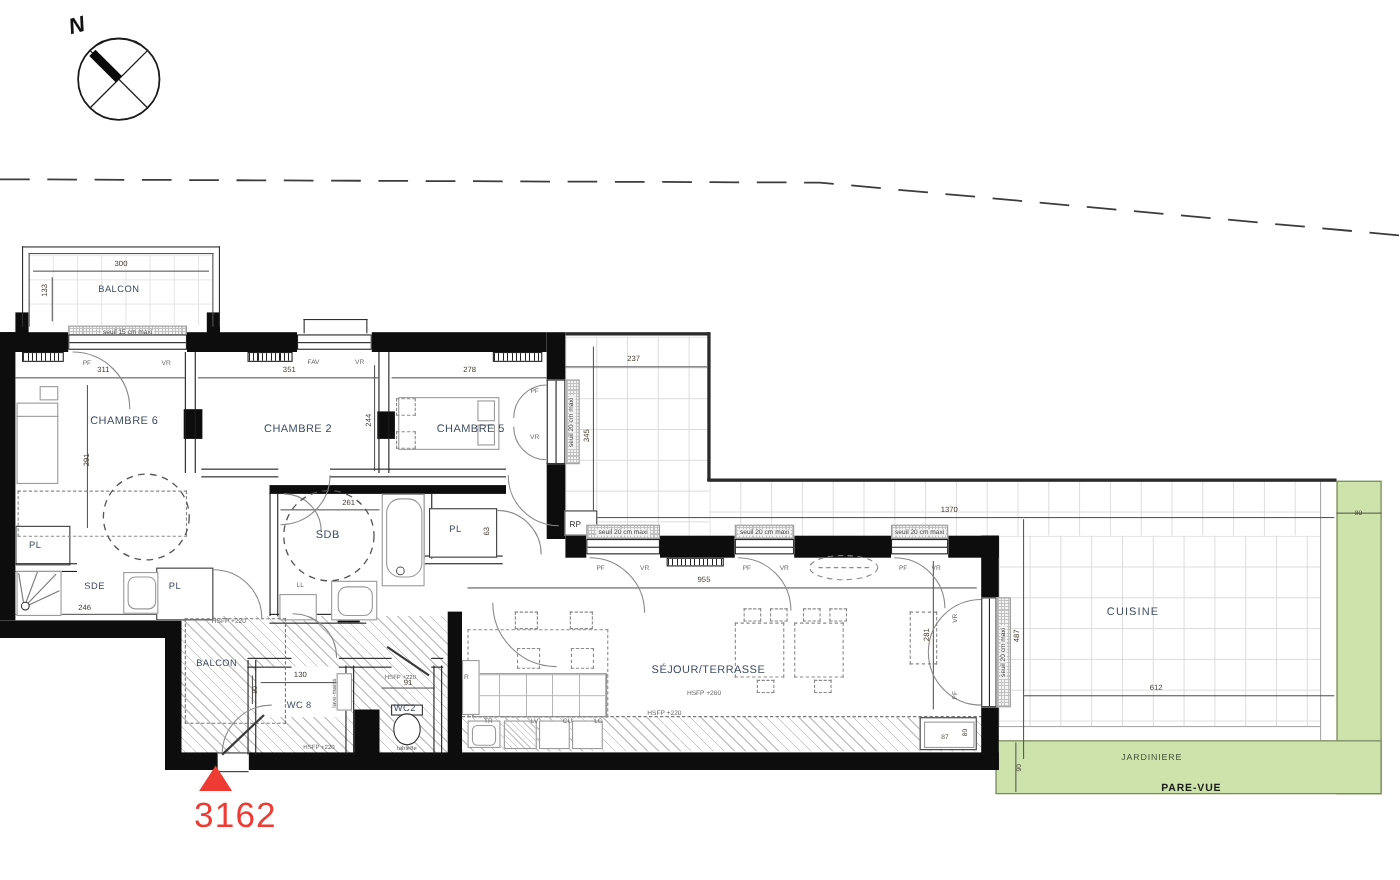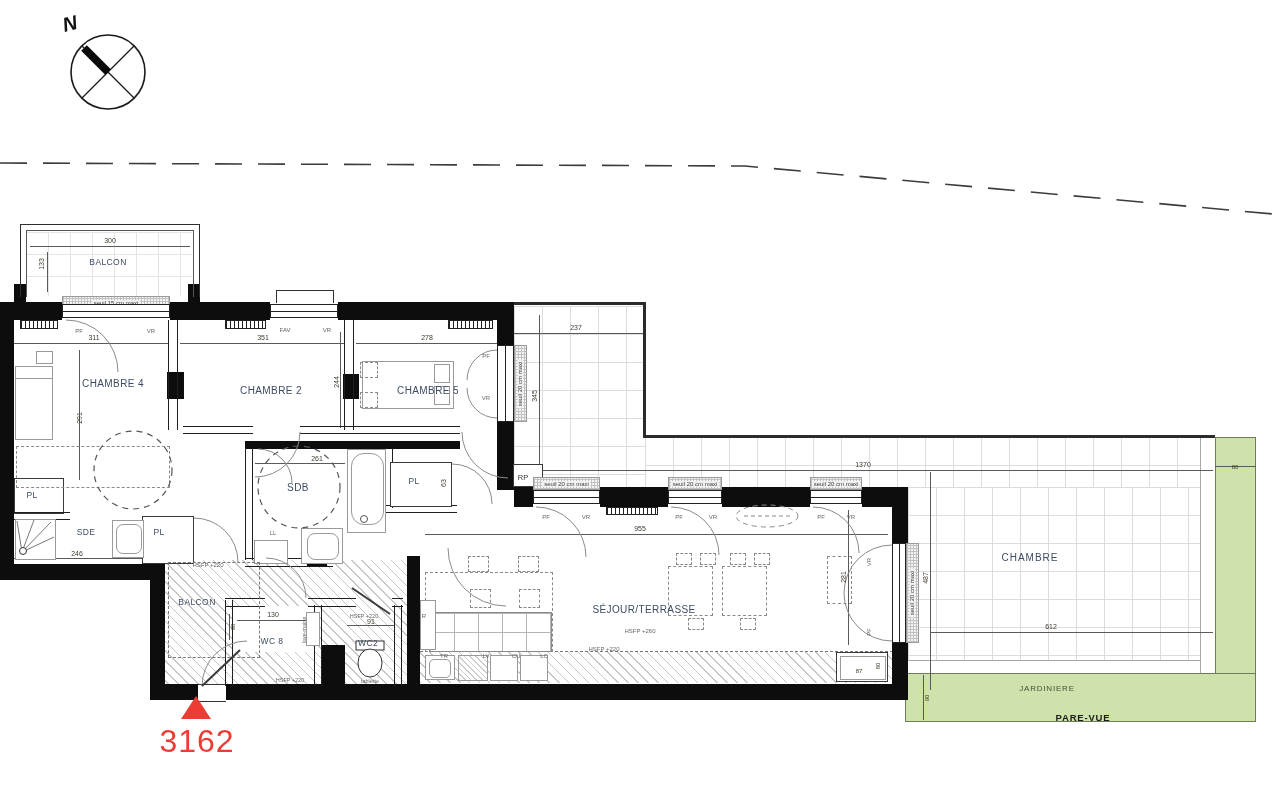--- a/index.html
+++ b/index.html
@@ -284,21 +284,21 @@
   <div class="lbl dim v" style="left:41px;top:264px;">133</div>
 
   <div class="lbl tiny" style="left:79px;top:331px;">PF</div>
   <div class="lbl tiny" style="left:151px;top:331px;">VR</div>
   <div class="lbl dim" style="left:94px;top:337px;">311</div>
   <div class="lbl tiny" style="left:285px;top:330px;">FAV</div>
   <div class="lbl tiny" style="left:327px;top:330px;">VR</div>
   <div class="lbl dim" style="left:263px;top:337px;">351</div>
   <div class="lbl dim" style="left:427px;top:337px;">278</div>
 
-  <div class="lbl room" style="left:113px;top:383px;">CHAMBRE 4</div>
+  <div class="lbl room" style="left:113px;top:383px;">CHAMBRE 6</div>
   <div class="lbl room" style="left:271px;top:390px;">CHAMBRE 2</div>
   <div class="lbl room" style="left:428px;top:390px;">CHAMBRE 5</div>
   <div class="lbl dim v" style="left:79px;top:418px;">291</div>
   <div class="lbl dim v" style="left:336px;top:382px;">244</div>
   <div class="lbl tiny" style="left:486px;top:356px;">PF</div>
   <div class="lbl tiny" style="left:486px;top:398px;">VR</div>
 
   <div class="lbl dim" style="left:576px;top:327px;">237</div>
   <div class="lbl dim v" style="left:534px;top:396px;">345</div>
   <div class="lbl tiny" style="left:523px;top:477px;font-size:7.5px;color:#333;">RP</div>
@@ -343,23 +343,23 @@
   <div class="lbl tiny" style="left:679px;top:517px;">PF</div>
   <div class="lbl tiny" style="left:713px;top:517px;">VR</div>
   <div class="lbl tiny" style="left:821px;top:517px;">PF</div>
   <div class="lbl tiny" style="left:851px;top:517px;">VR</div>
   <div class="lbl tiny v" style="left:869px;top:562px;">VR</div>
   <div class="lbl tiny v" style="left:869px;top:632px;">PF</div>
   <div class="lbl dim v" style="left:843px;top:577px;">281</div>
   <div class="lbl dim" style="left:859px;top:671px;font-size:6px;">87</div>
   <div class="lbl dim v" style="left:878px;top:666px;font-size:6px;">80</div>
 
-  <div class="lbl room" style="left:1030px;top:557px;letter-spacing:1px;">CHAMBRE</div>
+  <div class="lbl room" style="left:1030px;top:557px;letter-spacing:1px;">CUISINE</div>
   <div class="lbl dim" style="left:863px;top:464px;">1370</div>
   <div class="lbl dim v" style="left:925px;top:578px;">487</div>
   <div class="lbl dim" style="left:1051px;top:626px;">612</div>
   <div class="lbl room sm" style="left:1047px;top:688px;color:#44503a;letter-spacing:.8px;font-size:8px;">JARDINIERE</div>
   <div class="lbl parevue" style="left:1083px;top:717px;">PARE-VUE</div>
   <div class="lbl dim" style="left:1235px;top:467px;font-size:6px;">80</div>
   <div class="lbl dim v" style="left:927px;top:698px;font-size:6px;">90</div>
 
-  <div class="lbl lot-num" style="left:197px;top:741px;">3162</div>
+  <div class="lbl lot-num" style="left:214px;top:741px;">3162</div>
 </div>
 
 </body></html>

